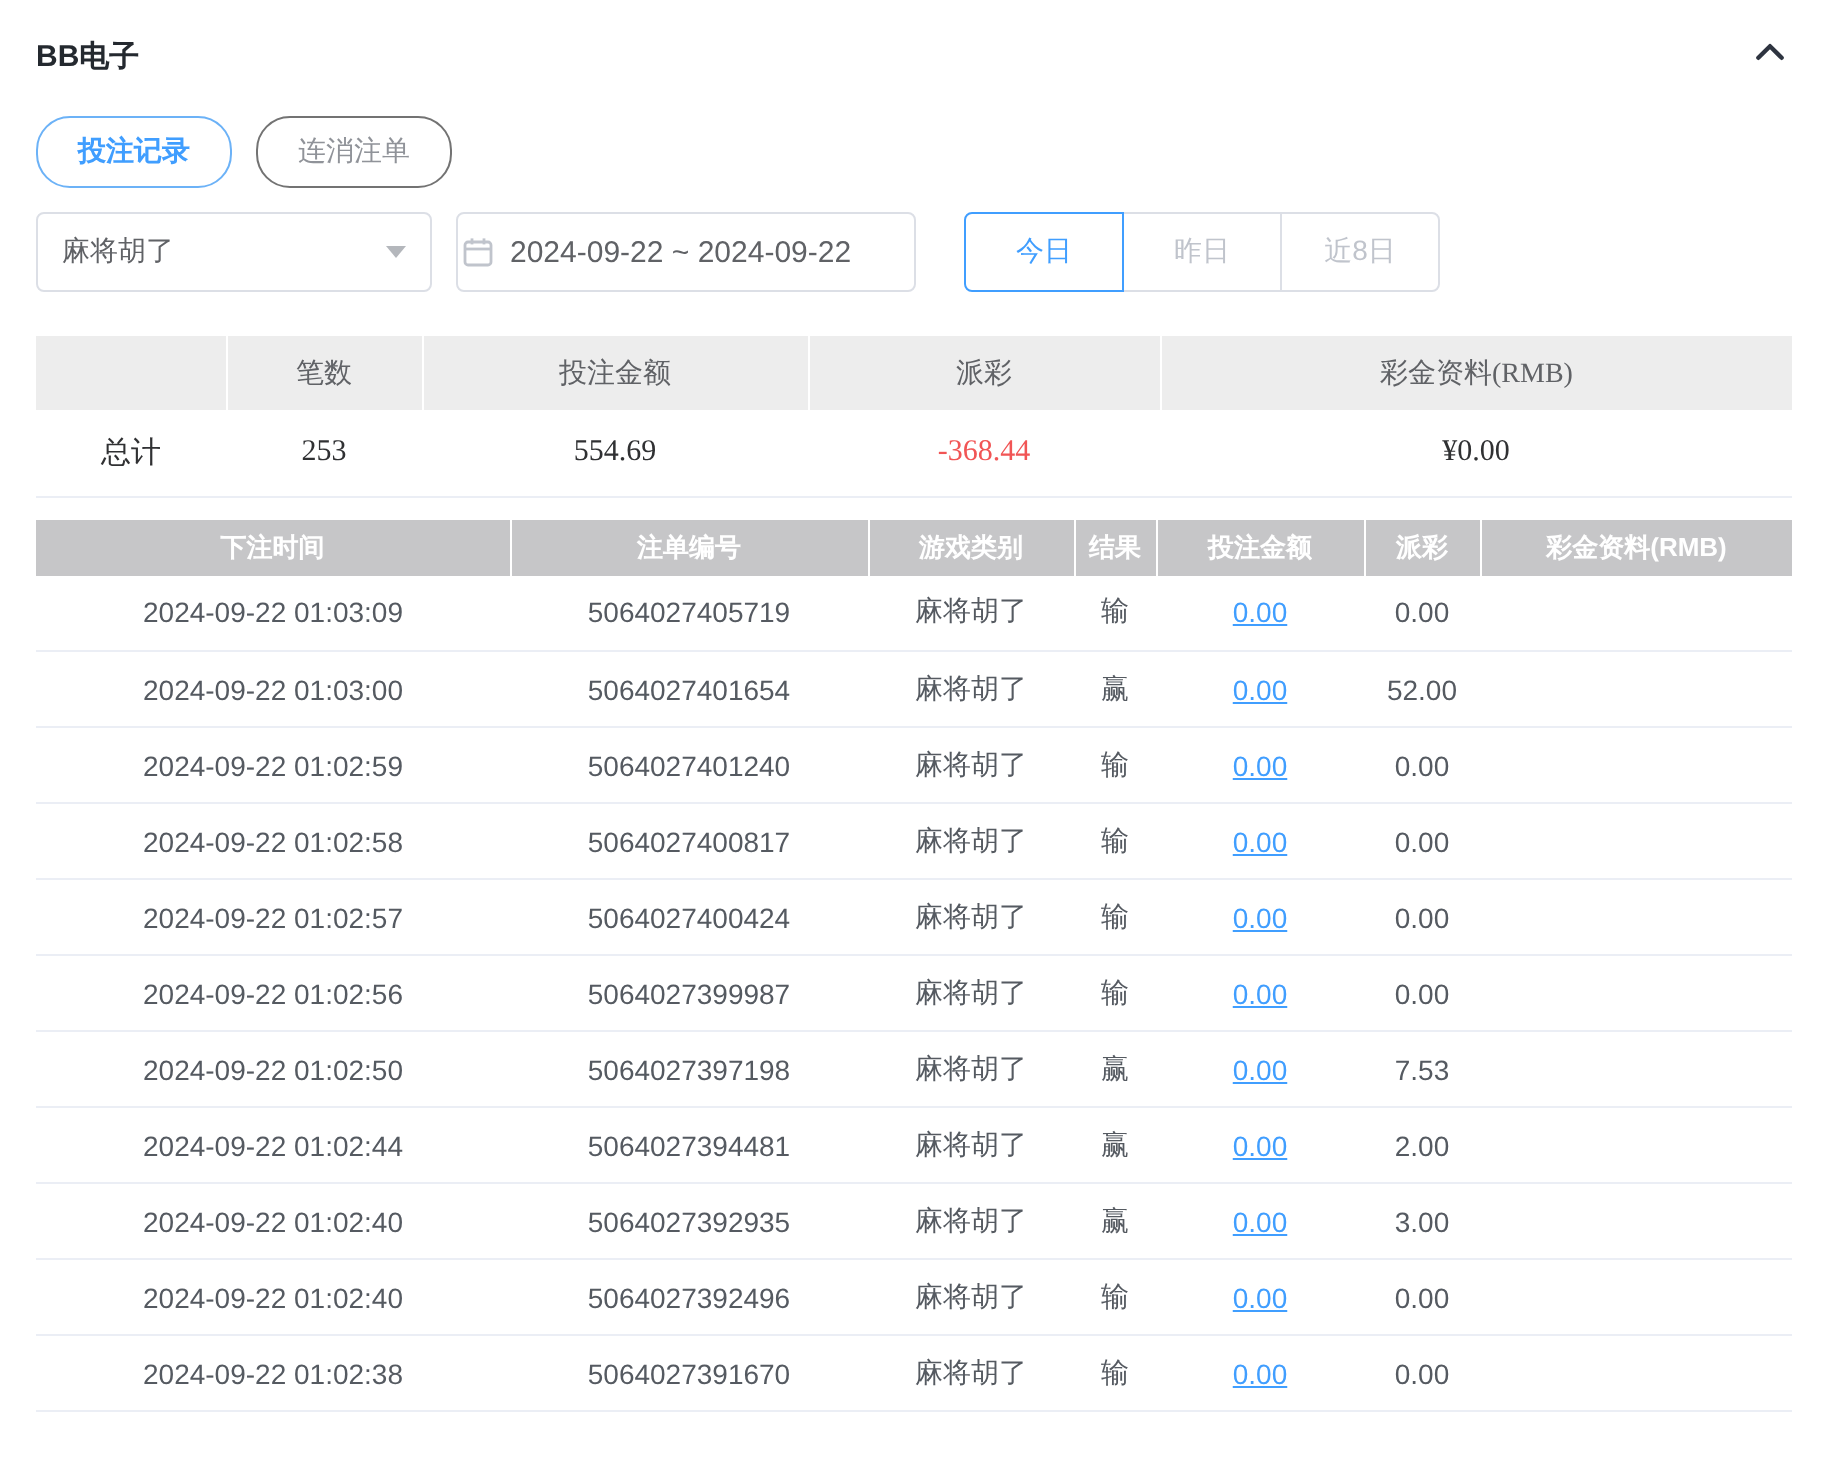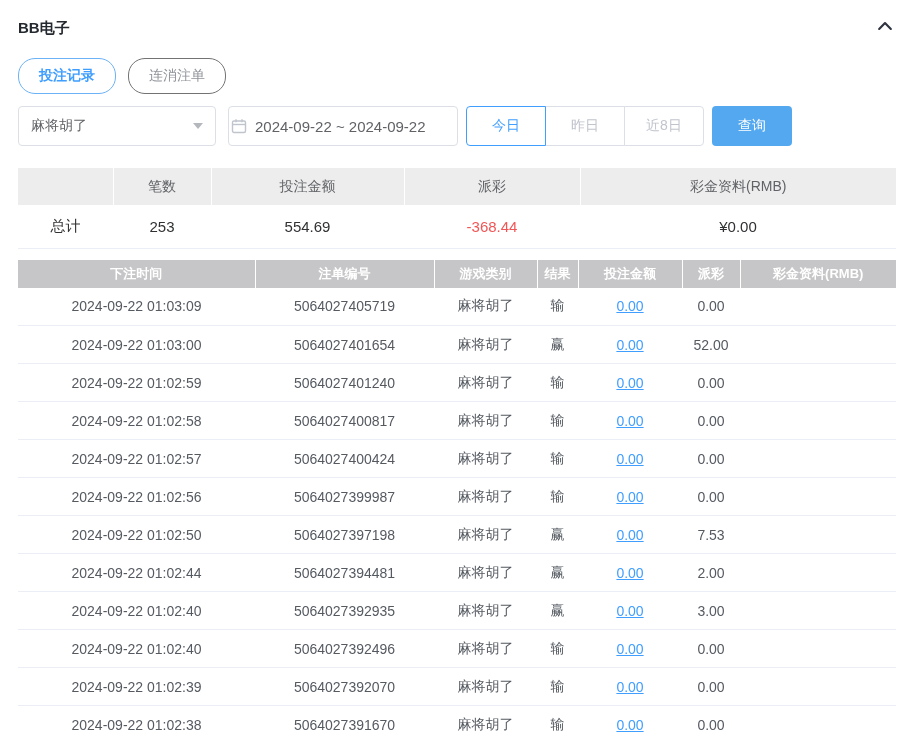--- a/index.html
+++ b/index.html
@@ -42,33 +42,33 @@
     display:flex; align-items:center; padding:0 2px; margin-left:12px;
     font-size:15px; color:#606266; cursor:pointer;
   }
   .date-box .cal { margin-right:8px; display:flex; align-items:center; }
   .seg-group { display:flex; margin-left:8px; }
   .seg-btn {
     height:40px; width:80px; background:#fff; border:1px solid #dcdfe6;
     font-size:14px; color:#c0c4cc; display:flex; align-items:center; justify-content:center;
     cursor:pointer; margin-left:-1px;
   }
-  .seg-btn:first-child { border-radius:4px 0 0 4px; margin-left:0; }
+  .seg-btn:first-child { border-radius:4px 0 0 4px; margin-left:16px; }
   .seg-btn:last-child { border-radius:0 4px 4px 0; }
   .seg-btn.active { border-color:#409eff; color:#409eff; position:relative; z-index:1; }
   .query-btn {
     height:40px; width:80px; margin-left:8px; border:none; border-radius:4px;
     background:#54a8f0; color:#fff; font-size:14px; cursor:pointer;
   }
 
   
   table { border-collapse:collapse; table-layout:fixed; width:878px; }
   td, th { overflow:hidden; white-space:nowrap; }
 
-  .summary-table { margin-top:22px; }
+  .summary-table { margin-top:22px;font-family:Liberation Serif, serif; }
   .summary-table th {
     background:#ededed; color:#606266; font-weight:normal; font-size:14px;
     height:37px; text-align:center; border-right:1px solid #fff;
   }
   .summary-table th:last-child { border-right:none; }
   .summary-table td {
     height:43px; text-align:center; font-size:15px; color:#303133;
     border-bottom:1px solid #ebeef5; background:#fff;
   }
   .summary-table td.neg { color:#f15555; }
@@ -123,21 +123,20 @@
       </span>
       <span>2024-09-22 ~ 2024-09-22</span>
     </div>
 
     <div class="seg-group">
       <div class="seg-btn active">今日</div>
       <div class="seg-btn">昨日</div>
       <div class="seg-btn">近8日</div>
     </div>
 
-    <button class="query-btn">查询</button>
   </div>
 
   <table class="summary-table">
     <colgroup>
         <col style="width:95px">
         <col style="width:98px">
         <col style="width:193px">
         <col style="width:176px">
         <col style="width:316px">
       </colgroup>
@@ -267,29 +266,20 @@
         <tr>
           <td>2024-09-22 01:02:40</td>
           <td>5064027392496</td>
           <td>麻将胡了</td>
           <td>输</td>
           <td><a class="amount-link">0.00</a></td>
           <td>0.00</td>
           <td></td>
         </tr>
         <tr>
-          <td>2024-09-22 01:02:39</td>
-          <td>5064027392070</td>
-          <td>麻将胡了</td>
-          <td>输</td>
-          <td><a class="amount-link">0.00</a></td>
-          <td>0.00</td>
-          <td></td>
-        </tr>
-        <tr>
           <td>2024-09-22 01:02:38</td>
           <td>5064027391670</td>
           <td>麻将胡了</td>
           <td>输</td>
           <td><a class="amount-link">0.00</a></td>
           <td>0.00</td>
           <td></td>
         </tr>
       </tbody>
   </table>

